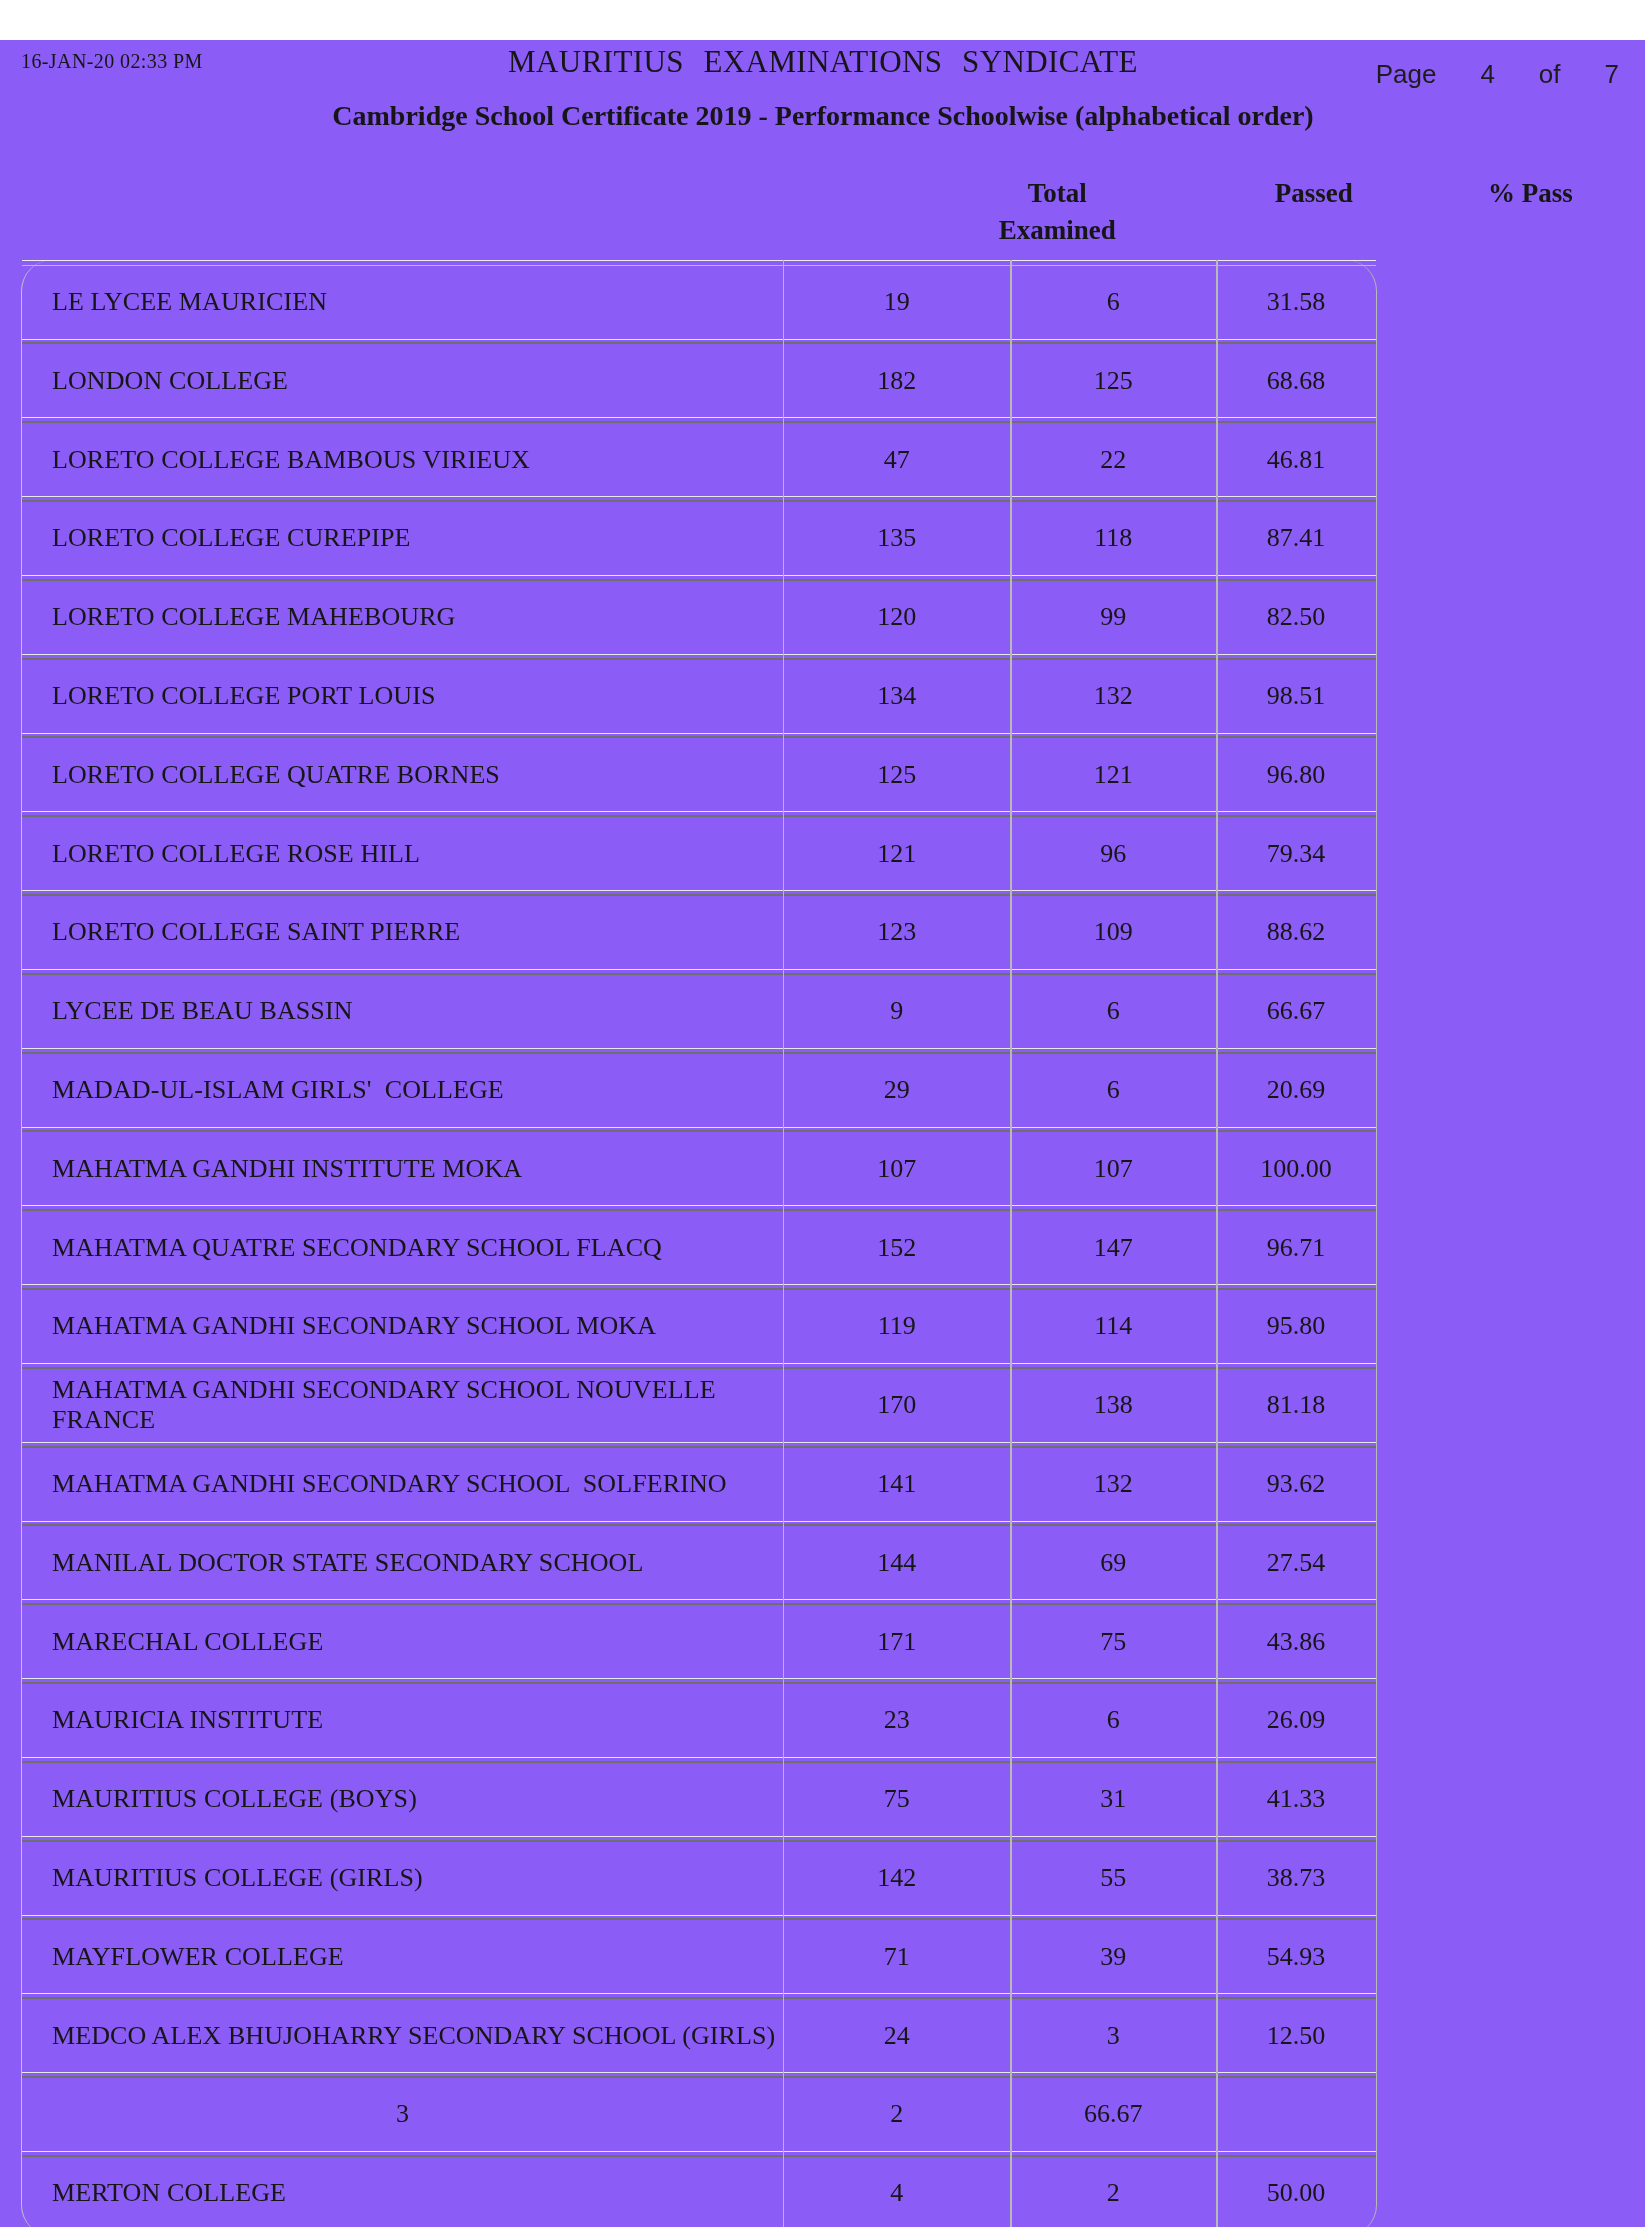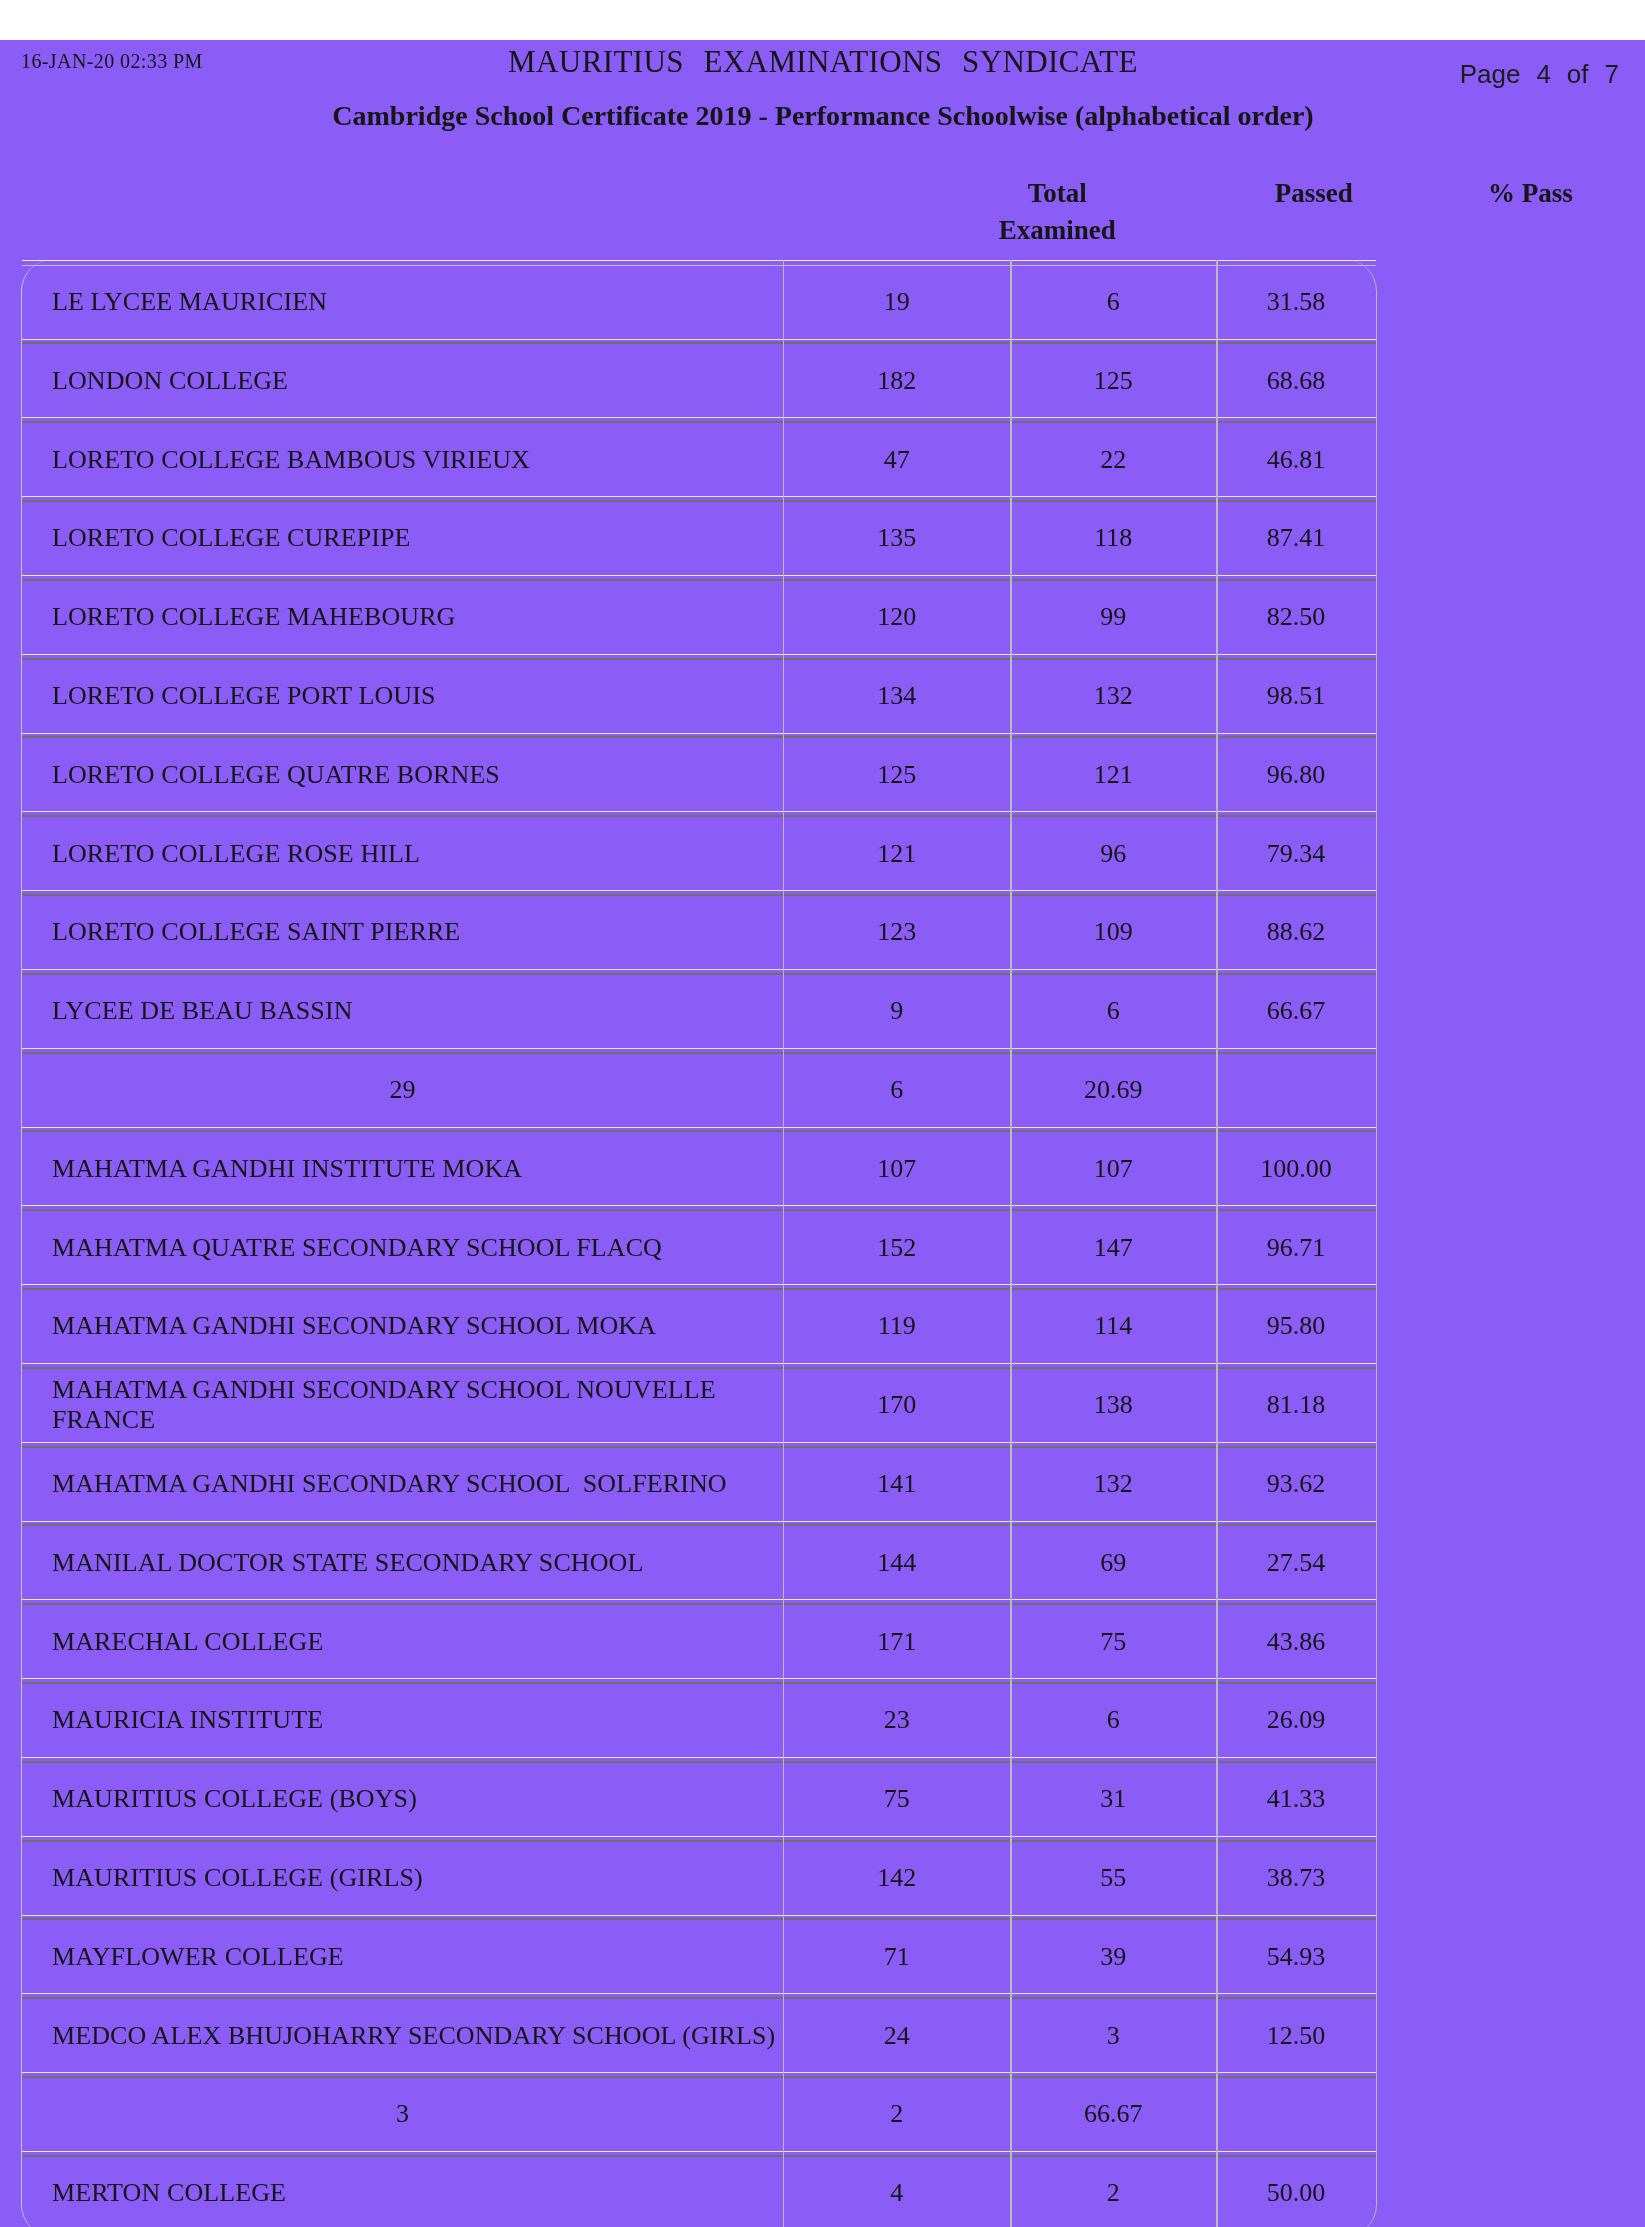--- a/index.html
+++ b/index.html
@@ -27,21 +27,21 @@
     font-weight: normal;
     font-size: 31px;
     word-spacing: 11.4px;
     letter-spacing: 0.4px;
     white-space: pre-wrap;
   }
   .pageinfo {
     position: absolute;
     top: 18.5px; right: 27px;
     display: flex;
-    gap: 16px;
+    gap: 44px;
     font-family: "Liberation Sans", sans-serif;
     font-size: 26px;
     color: #1c1c1c;
   }
   .subtitle {
     position: absolute;
     top: 60px; left: 0;
     width: 100%;
     text-align: center;
     font-weight: bold;
@@ -217,20 +217,21 @@
 
   <div class="trow">
     <div class="cell cell--name">LYCEE DE BEAU BASSIN</div>
     <div class="cell cell--num">9</div>
     <div class="cell cell--num">6</div>
     <div class="cell cell--num">66.67</div>
   </div>
   <div class="sep"></div>
 
   <div class="trow">
+    <div class="cell cell--name">MADAD-UL-ISLAM GIRLS'  COLLEGE</div>
     <div class="cell cell--num">29</div>
     <div class="cell cell--num">6</div>
     <div class="cell cell--num">20.69</div>
   </div>
   <div class="sep"></div>
 
   <div class="trow">
     <div class="cell cell--name">MAHATMA GANDHI INSTITUTE MOKA</div>
     <div class="cell cell--num">107</div>
     <div class="cell cell--num">107</div>

